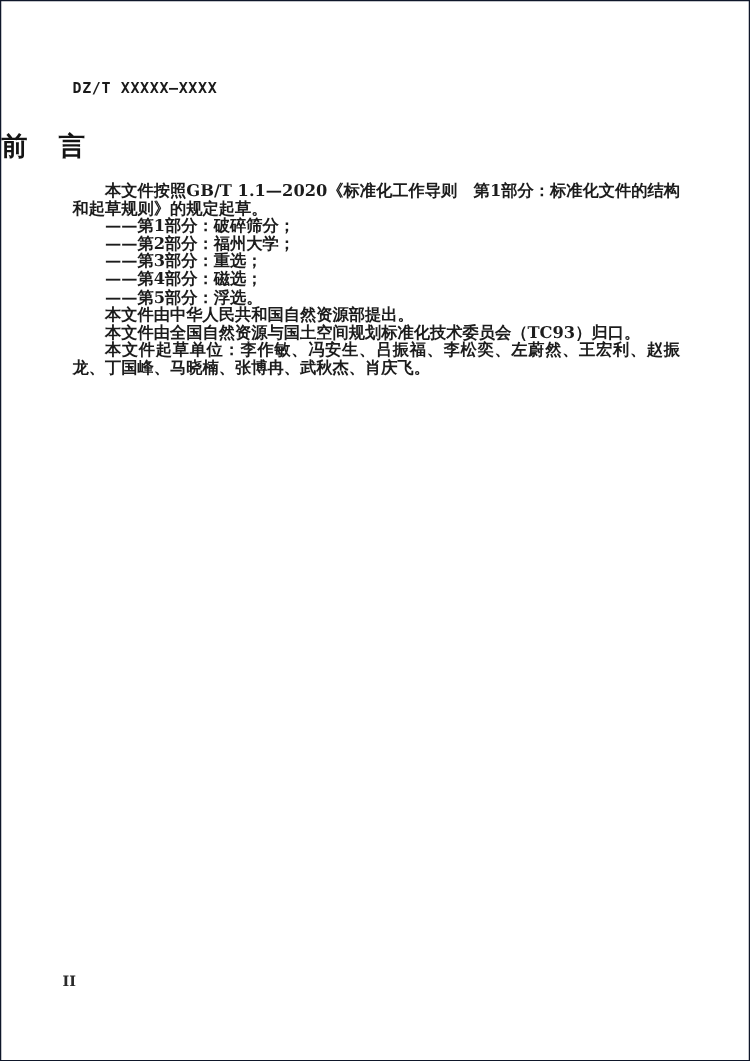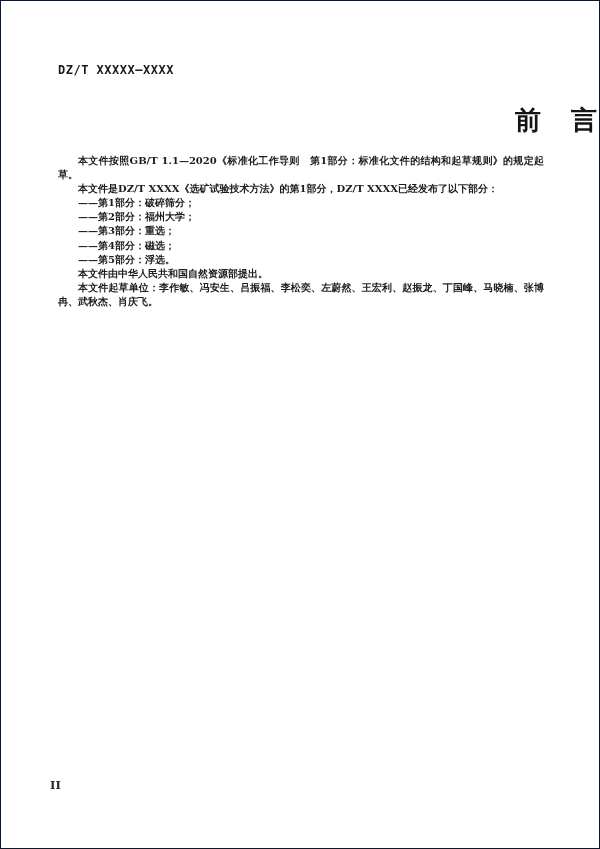--- a/index.html
+++ b/index.html
@@ -20,32 +20,32 @@
   .header {
     margin: 62px 57px 0 57px;
     font-family: "DejaVu Sans Mono", "Liberation Mono", monospace;
     font-size: 12px;
     font-weight: 700;
     letter-spacing: 0.5px;
     color: #1a1a1a;
   }
   .title {
     margin: 26px 0 0 0;
-    text-align: right;
+    text-align: left;
     font-family: "DejaVu Serif", "Liberation Serif", serif;
-    font-size: 26px;
+    font-size: 21px;
     font-weight: 700;
     letter-spacing: 2px;
     color: #141414;
   }
   .body {
     margin: 16px 57px 0 57px;
     width: 486px;
     font-family: "DejaVu Serif", "Liberation Serif", serif;
-    font-size: 10px;
+    font-size: 13px;
     line-height: 14.1px;
     font-weight: 700;
     text-align: justify;
     text-justify: inter-ideograph;
     color: #1c1c1c;
   }
   .body p {
     margin: 0;
     padding: 0;
     text-indent: 2em;
@@ -64,27 +64,27 @@
 <body>
 
 <div class="page">
 
   <div class="header">DZ/T XXXXX—XXXX</div>
 
   <h1 class="title">前　言</h1>
 
   <div class="body">
     <p>本文件按照GB/T 1.1—2020《标准化工作导则　第1部分：标准化文件的结构和起草规则》的规定起草。</p>
-    <p>本文件是DZ/T XXXX《选矿试验技术方法》的第1部分，DZ/T XXXX已经发布了以下部分：</p>
 
     <p>——第1部分：破碎筛分；</p>
     <p>——第2部分：福州大学；</p>
     <p>——第3部分：重选；</p>
     <p>——第4部分：磁选；</p>
     <p>——第5部分：浮选。</p>
 
     <p>本文件由中华人民共和国自然资源部提出。</p>
+    <p>本文件由全国自然资源与国土空间规划标准化技术委员会（TC93）归口。</p>
     <p>本文件起草单位：李作敏、冯安生、吕振福、李松奕、左蔚然、王宏利、赵振龙、丁国峰、马晓楠、张博冉、武秋杰、肖庆飞。</p>
   </div>
 
   <div class="footer">II</div>
 
 </div>
 
 </body></html>

